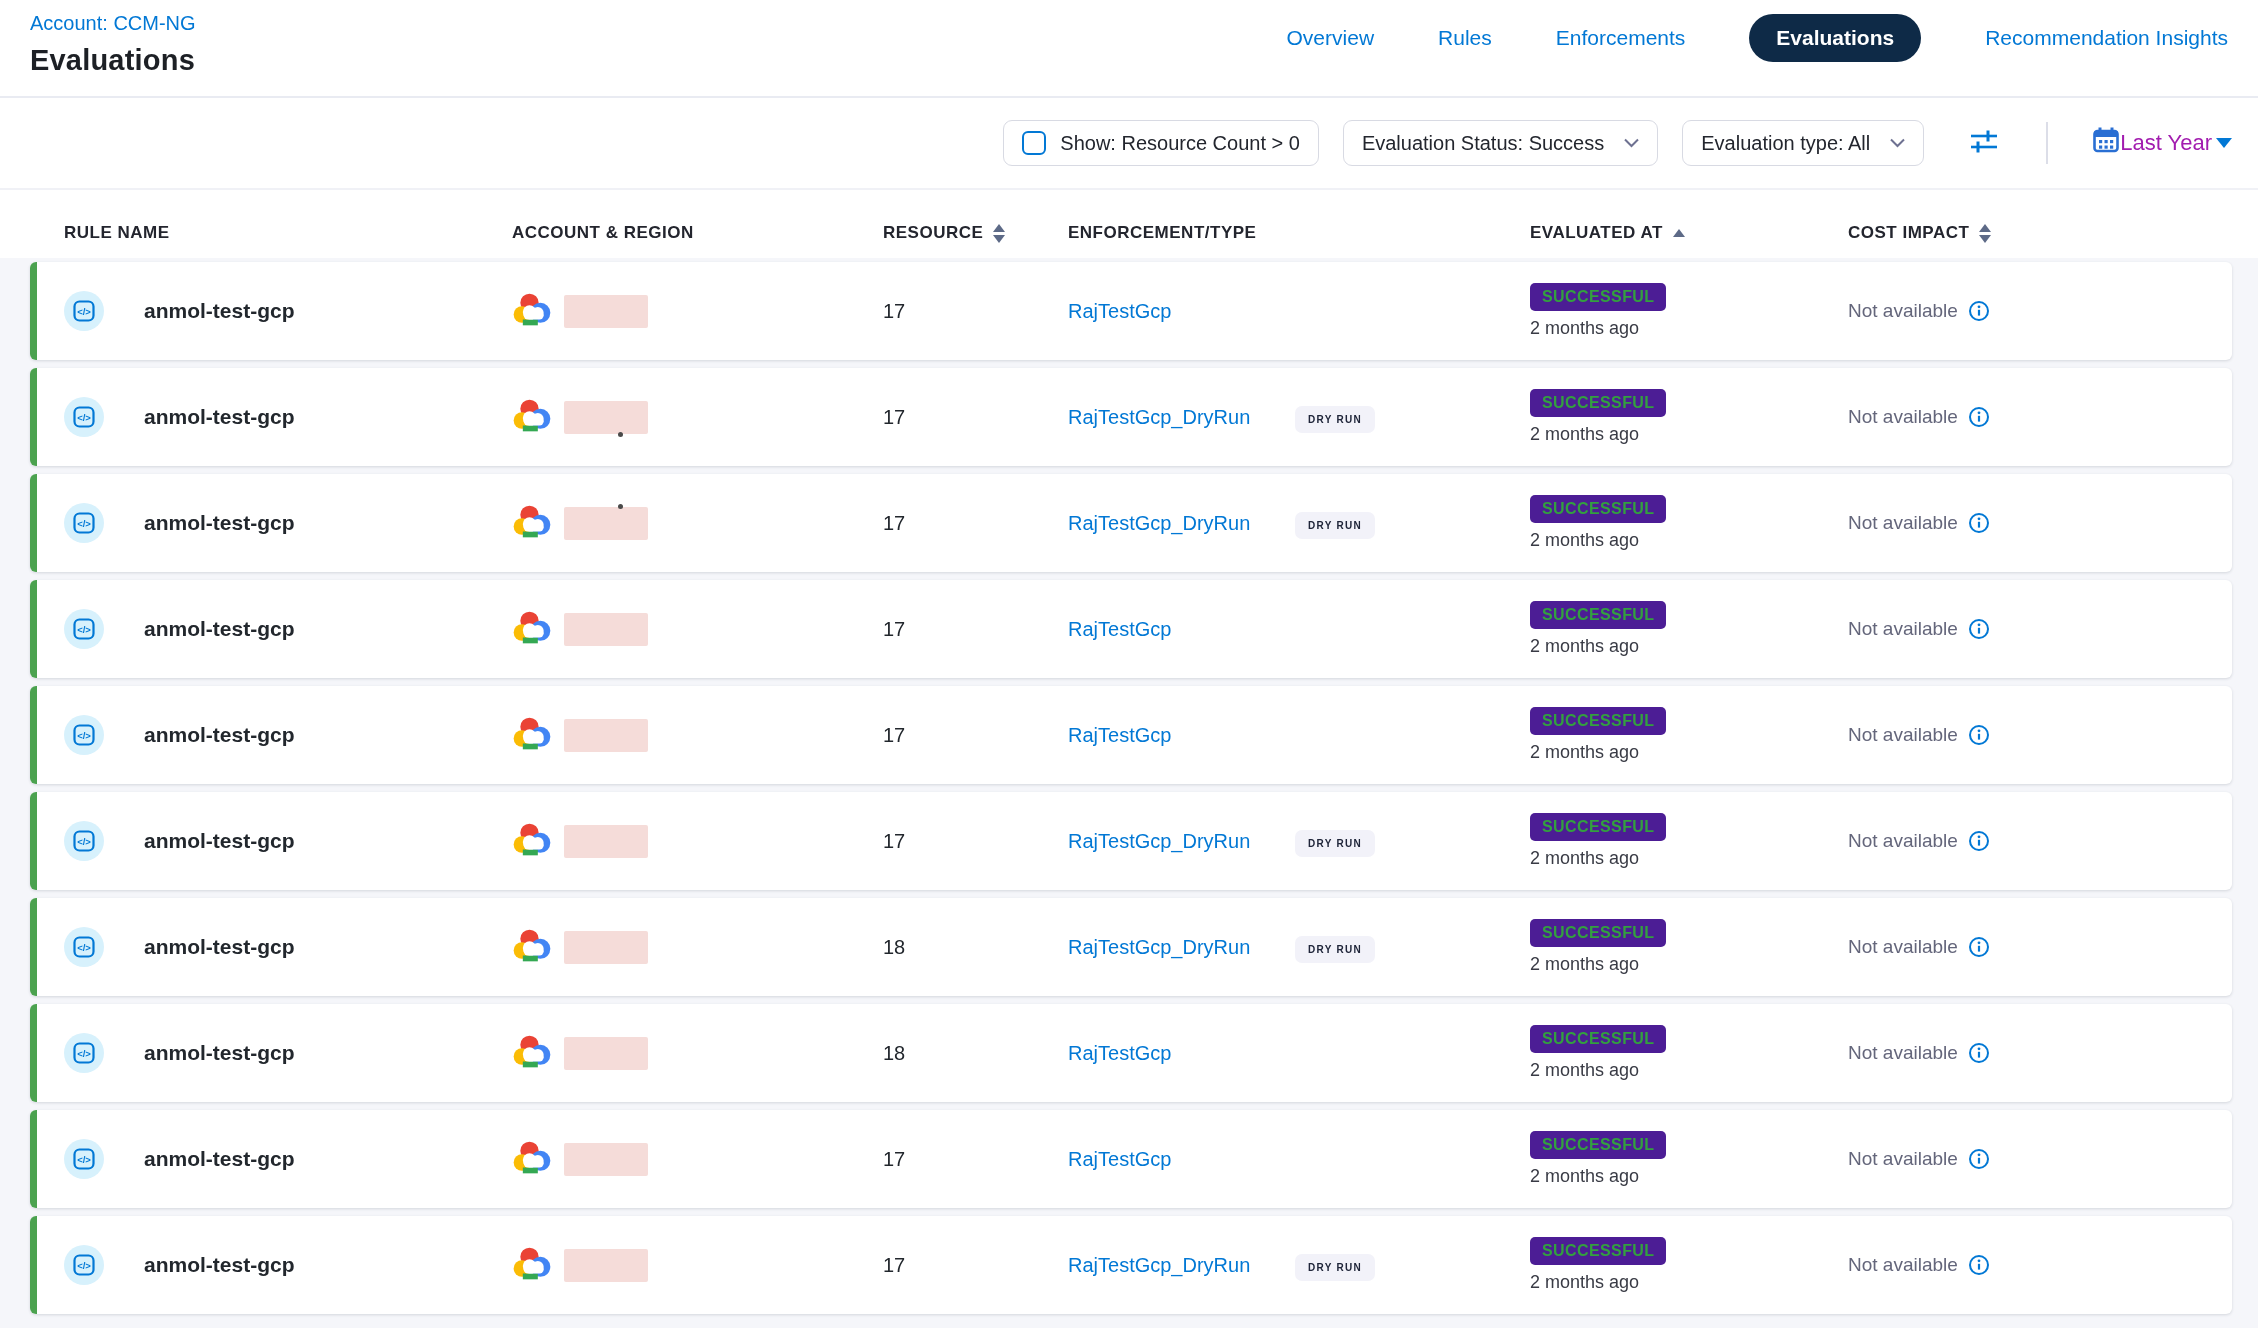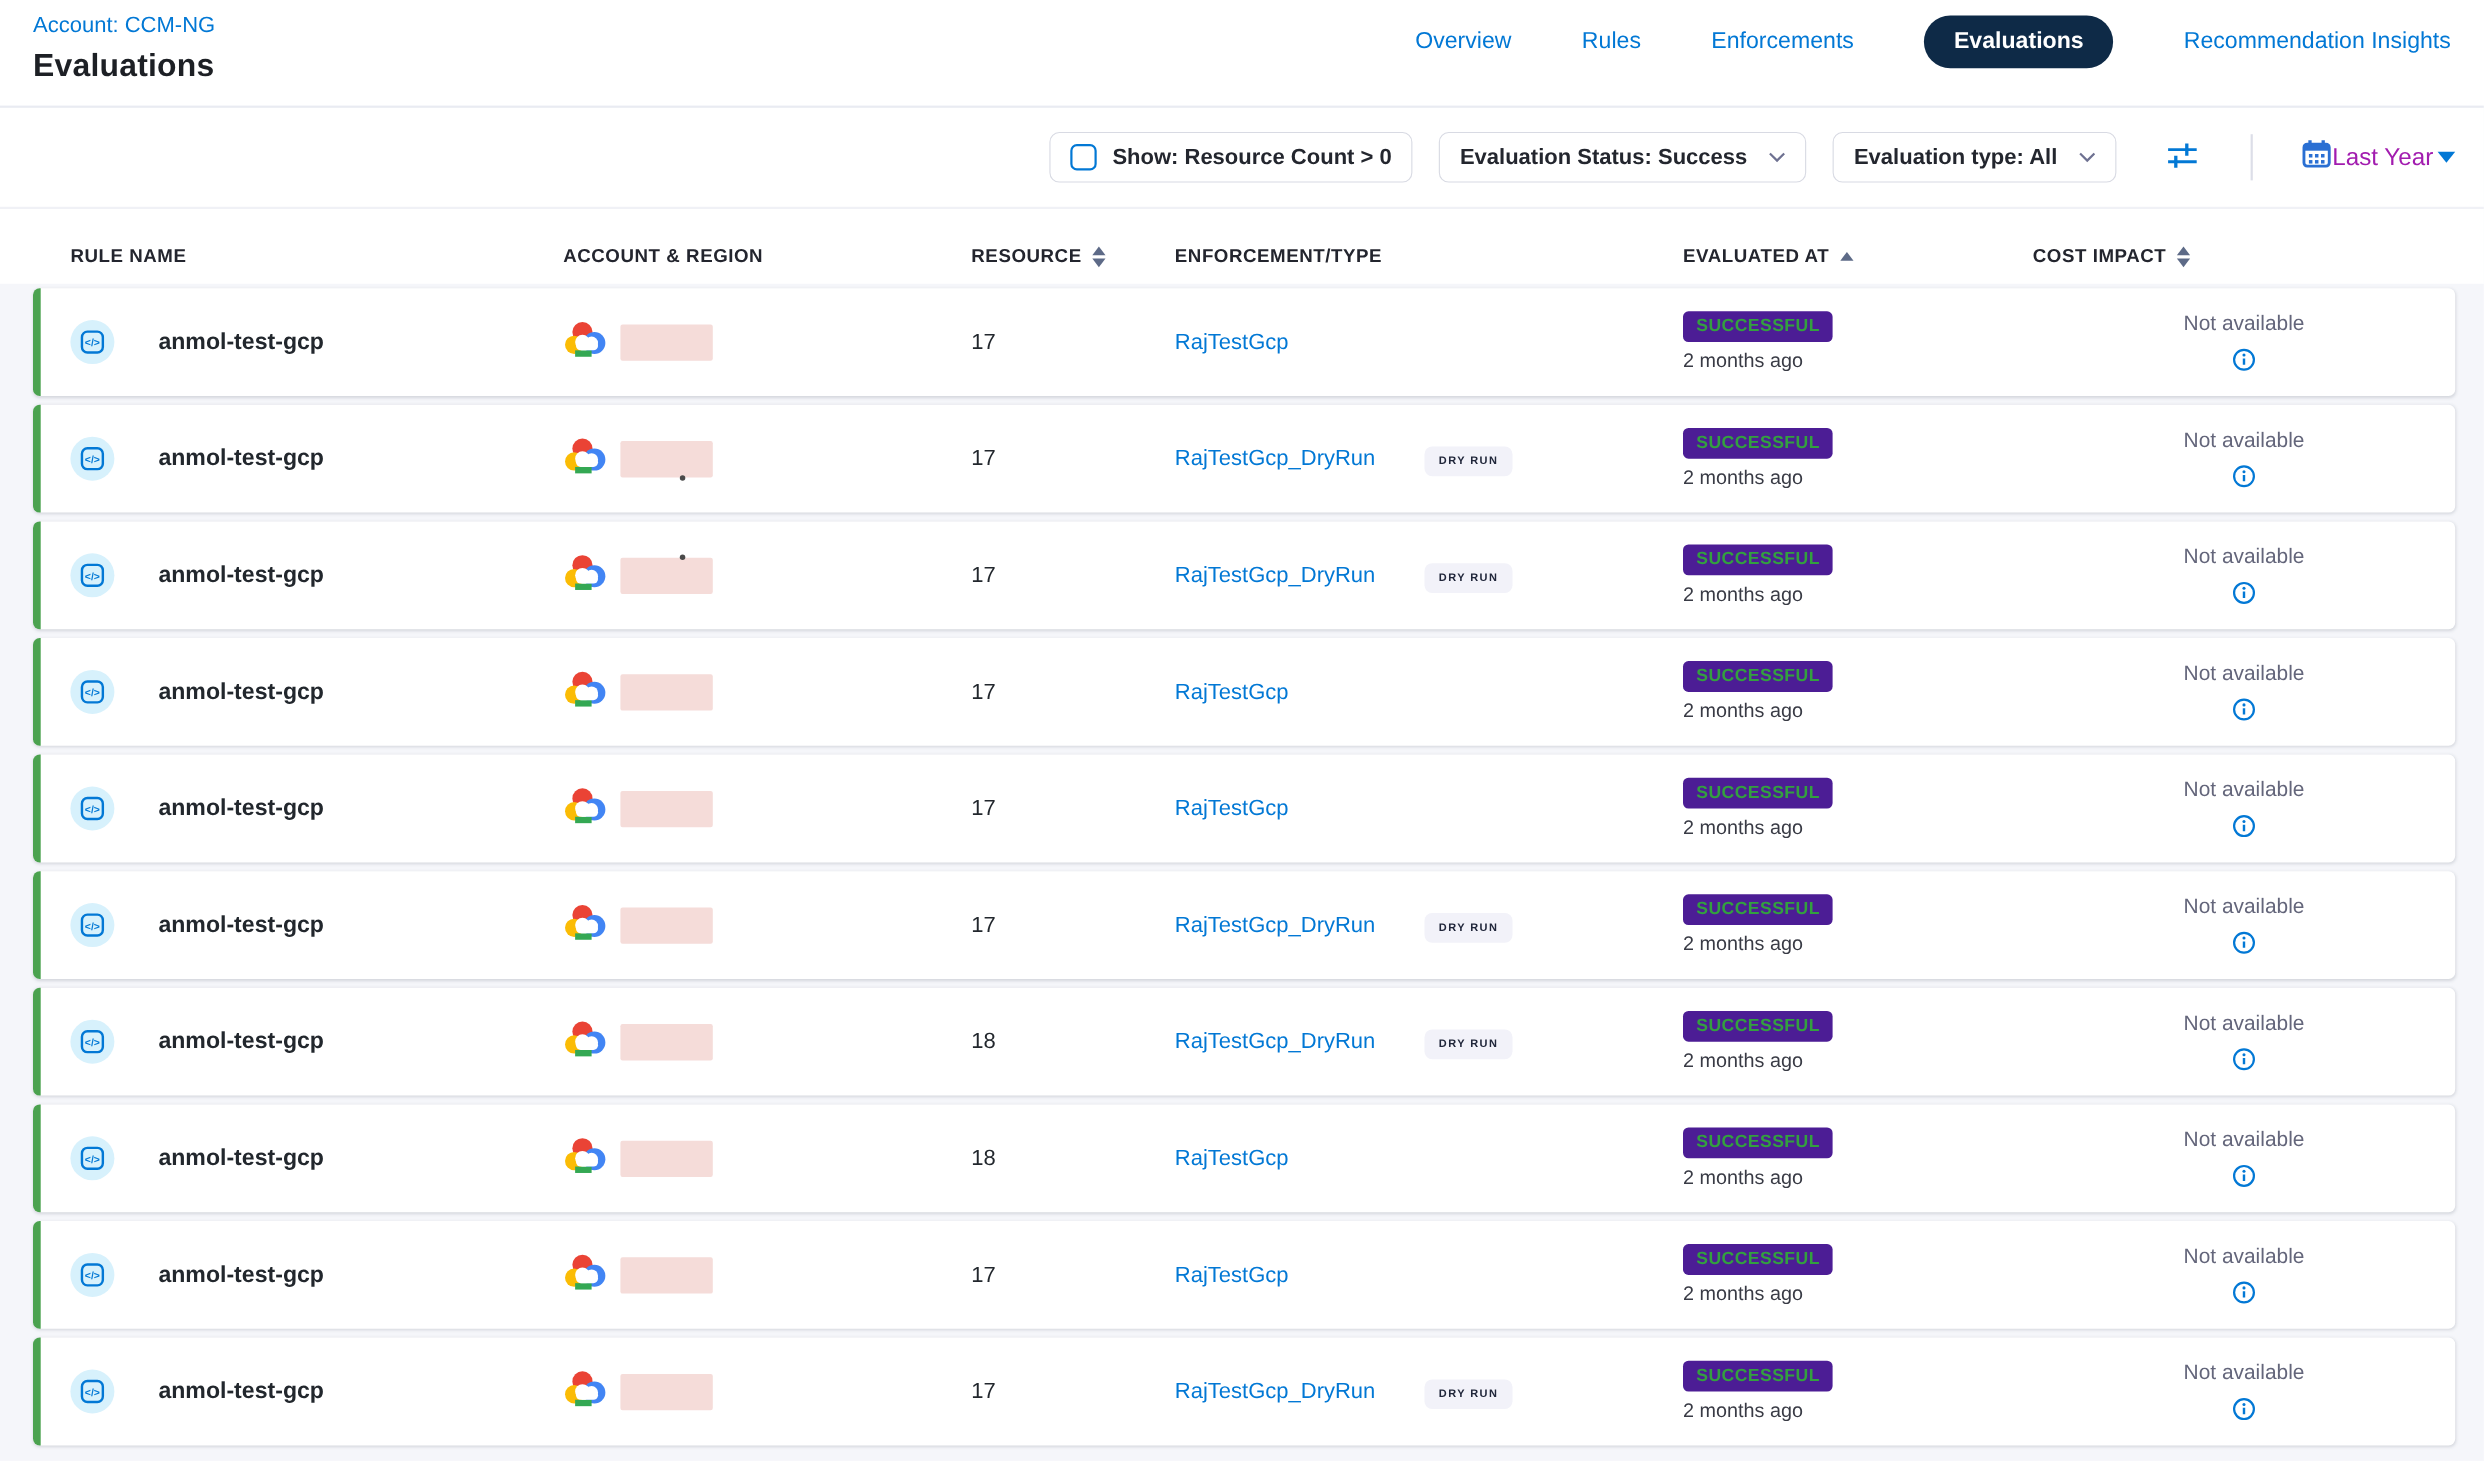--- a/index.html
+++ b/index.html
@@ -16,21 +16,21 @@
   .page-title { position:absolute; left:30px; top:44px; font-size:29px; font-weight:700; color:#1d2025; letter-spacing:.2px; }
 
   .nav { position:absolute; top:0; right:30px; height:76px; display:flex; align-items:center; gap:64px; }
   .nav-link { font-size:21px; color:#0278d5; font-weight:500; cursor:pointer; white-space:nowrap; }
   .nav-link.active { background:#0e2a47; color:#ffffff; padding:12px 27px; border-radius:30px; font-weight:600; }
 
   
   .filterbar { position:absolute; top:120px; left:0; right:26px; height:46px;
                display:flex; justify-content:flex-end; align-items:center; gap:24px; z-index:4; }
   .chip { height:46px; background:#fff; border:1px solid #d8dae3; border-radius:9px;
-          display:flex; align-items:center; gap:14px; padding:16px 18px; font-size:20px; color:#23262e; cursor:pointer;font-weight:bold; }
+          display:flex; align-items:center; gap:14px; padding:16px 18px; font-size:20px; color:#23262e; cursor:pointer; }
   .chip .chev { display:flex; margin-left:6px; }
   .chip.saved { width:298px; justify-content:space-between; color:#2a2d38; }
   .checkbox { width:24px; height:24px; border:2px solid #0278d5; border-radius:6px; background:#fff; flex:0 0 auto; }
   .sliders-btn { margin-left:18px; display:flex; align-items:center; cursor:pointer; }
   .vdivider { width:2px; height:42px; background:#dcdee8; margin:0 20px; }
   .daterange { display:flex; align-items:center; gap:0; color:#a21caf; font-size:22px; font-weight:500; cursor:pointer; }
   .caret-down { width:0; height:0; border-left:8px solid transparent; border-right:8px solid transparent;
                 border-top:10px solid #0278d5; margin-left:4px; }
   .filter-divider { position:absolute; top:188px; left:0; right:0; height:2px; background:#f0f1f6; }
 
@@ -68,21 +68,21 @@
   .cell-enf { position:relative; display:flex; }
   .enf-link { font-size:20px; color:#0278d5; font-weight:500; text-decoration:none; }
   .dryrun-badge { position:absolute; left:227px; background:#f2f2f9; color:#20263a;
                   font-size:10px; font-weight:700; letter-spacing:1.3px; padding:8px 13px; border-radius:7px; white-space:nowrap; }
 
   .cell-eval { display:flex; flex-direction:column; align-items:flex-start; gap:7px; }
   .status-badge { background:#4c1d95; color:#33a03f; font-size:16px; font-weight:700;
                   letter-spacing:.4px; padding:5px 12px; border-radius:5px; }
   .eval-ago { font-size:18px; color:#393b45; }
 
-  .cell-cost { display:flex; align-items:center; gap:10px; font-size:19px; color:#64667b;flex-direction:column; }
+  .cell-cost { display:flex; align-items:center; gap:10px; font-size:19px; color:#64667b; }
 </style>
 </head>
 <body>
 
 <div class="topbar">
   <div class="breadcrumb">Account: CCM-NG</div>
   <div class="page-title">Evaluations</div>
   <div class="nav">
       <div class="nav-link">Overview</div>
       <div class="nav-link">Rules</div>

